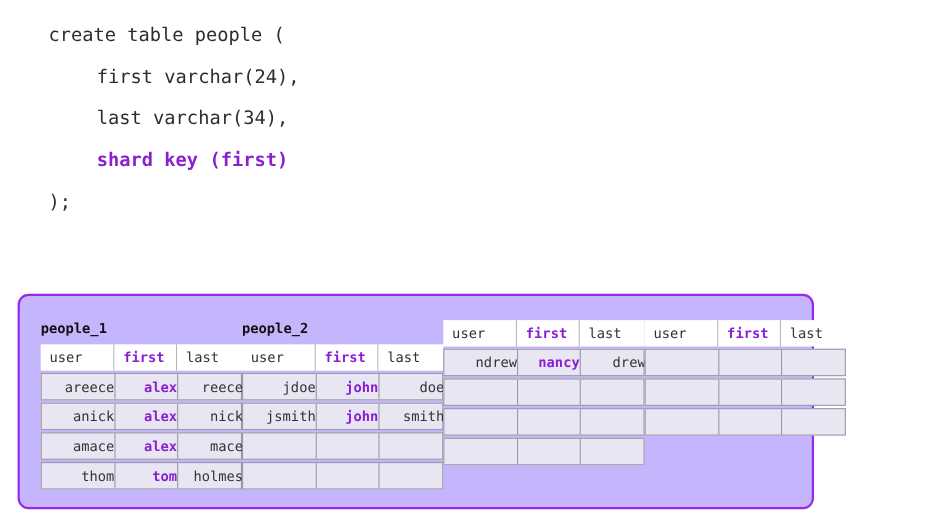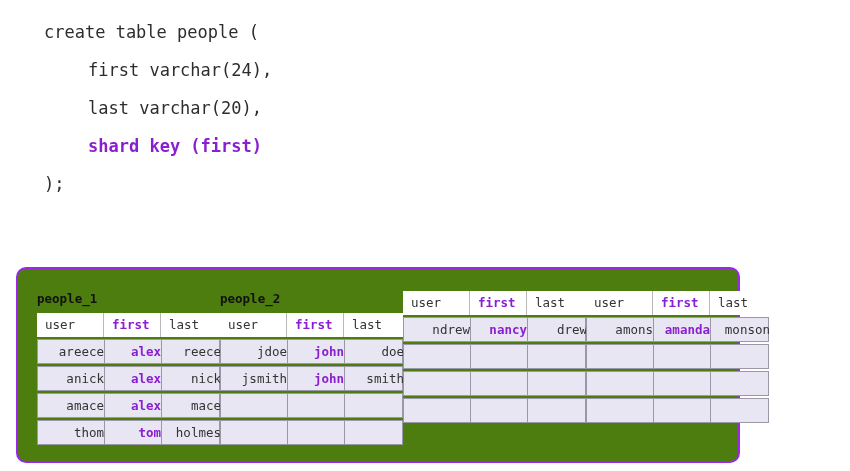--- a/index.html
+++ b/index.html
@@ -26,21 +26,21 @@
   .code-line.indent{padding-left:44px;}
   .code-line.highlight{color:var(--accent);font-weight:bold;}
   
   .diagram-title{
     position:absolute;top:245px;left:16px;width:818px;text-align:center;
     font-size:13.5px;font-weight:bold;color:#111;
   }
   .shard-box{
     position:absolute;left:16px;top:267px;width:724px;height:196px;
     box-sizing:border-box;border:2px solid var(--box-border);border-radius:10px;
-    background:#4d7c0f;display:flex;justify-content:space-between;
+    background:#c4b5fd;display:flex;justify-content:space-between;
     padding:22px 19px 0 19px;
   }
   .shard{width:183px;}
   .shard-label{
     font-size:12.5px;font-weight:bold;color:#111;height:15px;line-height:15px;
     margin-bottom:7px;
   }
   .shard-header,.shard-row{
     display:grid;grid-template-columns:66px 57px 60px;box-sizing:border-box;
   }
@@ -64,21 +64,21 @@
   .row-cell.key-col{color:var(--accent);font-weight:bold;}
 </style>
 </head>
 <body>
 
 <div class="canvas">
 
   <div class="code-block">
     <div class="code-line">create table people (</div>
     <div class="code-line indent">first varchar(24),</div>
-    <div class="code-line indent">last varchar(20),</div>
+    <div class="code-line indent">last varchar(34),</div>
     <div class="code-line indent highlight">shard key (first)</div>
     <div class="code-line">);</div>
   </div>
 
 
   <div class="shard-box">
 
   <div class="shard">
         <div class="shard-label">people_1</div>
         <div class="shard-header">
@@ -162,25 +162,20 @@
           <div class="row-cell"></div>
         </div>
       </div>
       <div class="shard">
         <div class="shard-header">
           <div class="header-cell">user</div>
           <div class="header-cell key-col">first</div>
           <div class="header-cell">last</div>
         </div>
         <div class="shard-row">
-          <div class="row-cell">amons</div>
-          <div class="row-cell key-col">amanda</div>
-          <div class="row-cell">monson</div>
-        </div>
-        <div class="shard-row">
           <div class="row-cell"></div>
           <div class="row-cell key-col"></div>
           <div class="row-cell"></div>
         </div>
         <div class="shard-row">
           <div class="row-cell"></div>
           <div class="row-cell key-col"></div>
           <div class="row-cell"></div>
         </div>
         <div class="shard-row">

